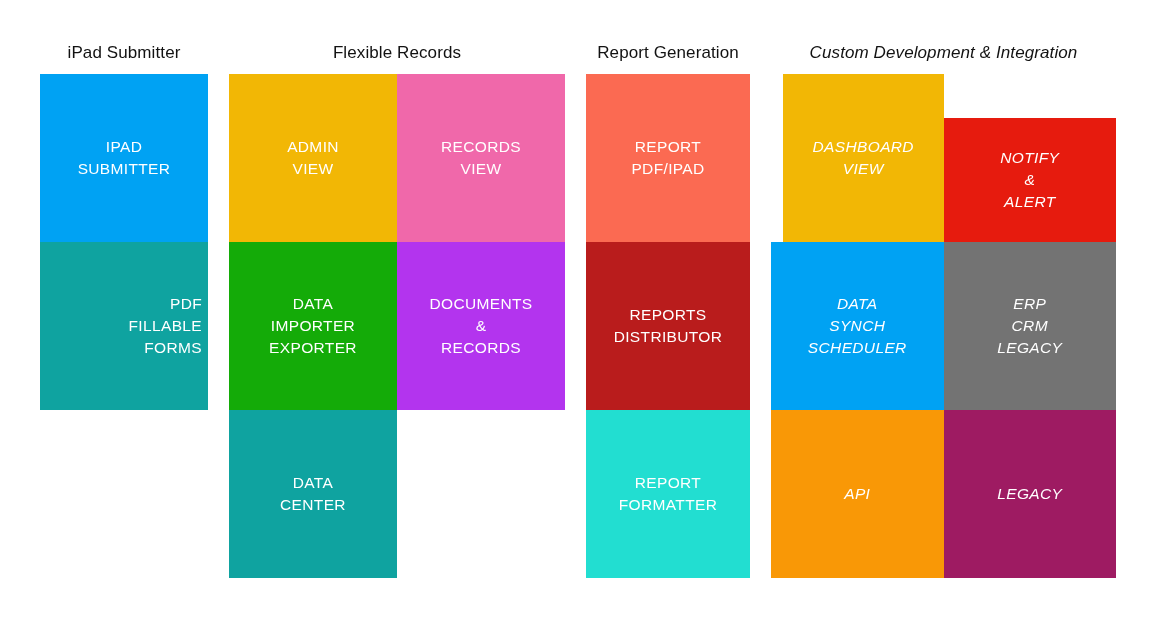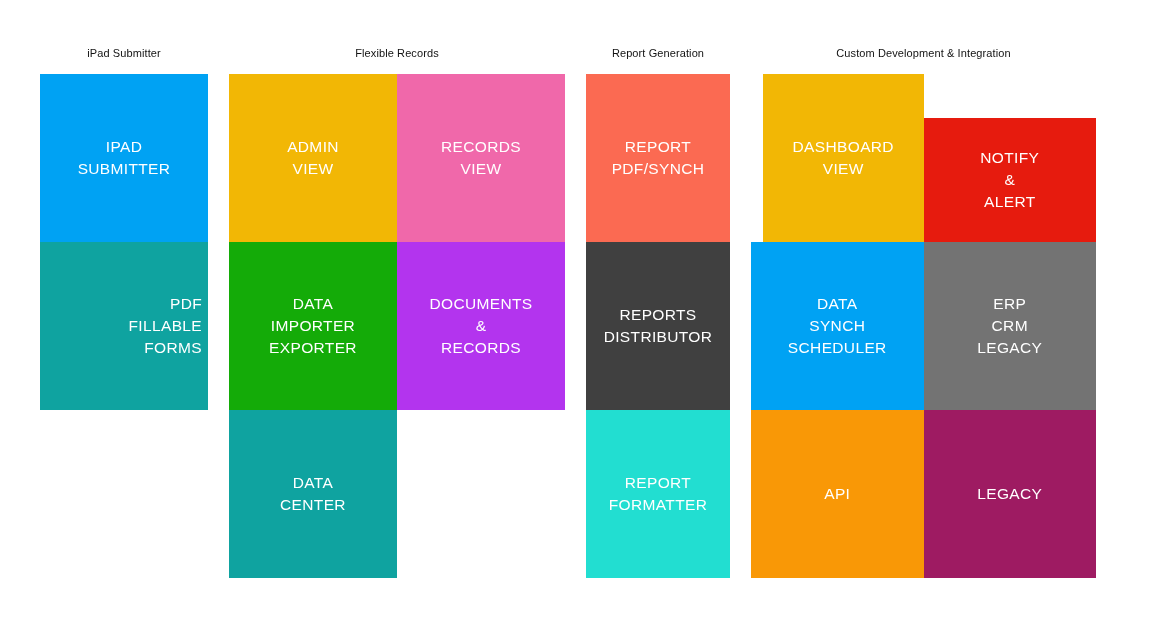--- a/index.html
+++ b/index.html
@@ -33,28 +33,28 @@
   }
 
   .group {
     display: flex;
     flex-direction: column;
     align-items: stretch;
   }
 
   .group-g1 { width: 168px; }
   .group-g2 { width: 336px; }
-  .group-g3 { width: 144px; }
-  .group-g4 { width: 345px; }
+  .group-g3 { width: 164px; }
+  .group-g4 { width: 345px; font-style: italic; }
 
   .group-title {
     height: 34px;
     line-height: 26px;
     text-align: center;
-    font-size: 11px;
+    font-size: 17px;
     font-weight: 400;
     color: #121212;
     letter-spacing: 0.1px;
     white-space: nowrap;
     font-family: "Liberation Sans", sans-serif;
   }
 
   .grid {
     display: grid;
     grid-auto-rows: 168px;
@@ -131,23 +131,23 @@
             <span class="line">DATA</span>
             <span class="line">CENTER</span>
           </div>
         </div>
       </div>
       <div class="group group-g3">
         <div class="group-title">Report Generation</div>
         <div class="grid grid-1col">
           <div class="tile" style="background: rgb(251, 106, 82);">
             <span class="line">REPORT</span>
-            <span class="line">PDF/SYNCH</span>
+            <span class="line">PDF/IPAD</span>
           </div>
-          <div class="tile" style="background: #404040;">
+          <div class="tile" style="background: #b91c1c;">
             <span class="line">REPORTS</span>
             <span class="line">DISTRIBUTOR</span>
           </div>
           <div class="tile" style="background: rgb(34, 222, 209);">
             <span class="line">REPORT</span>
             <span class="line">FORMATTER</span>
           </div>
         </div>
       </div>
       <div class="group group-g4">

